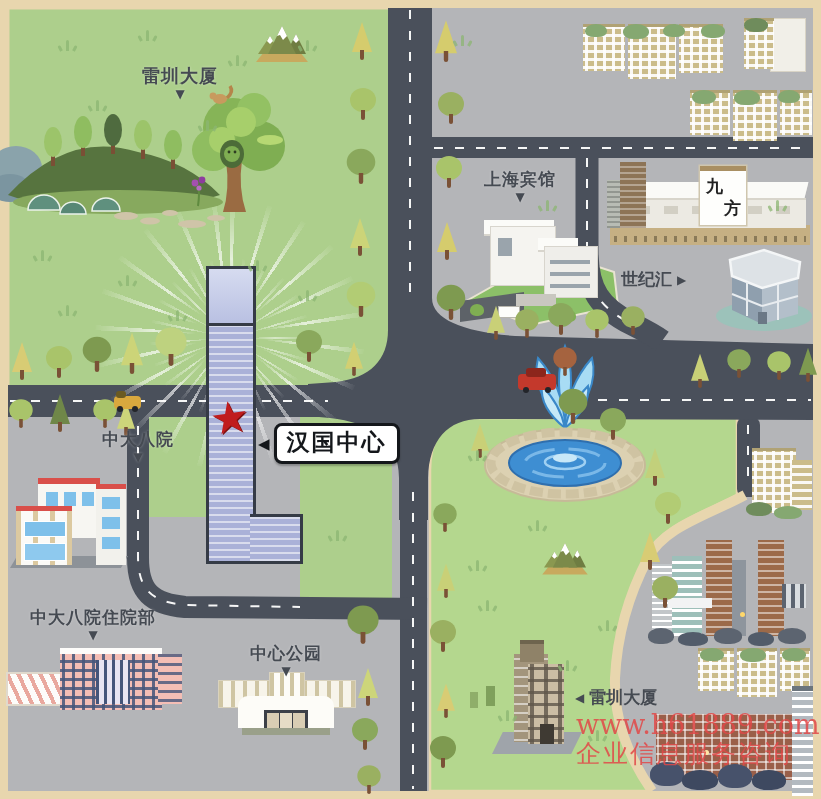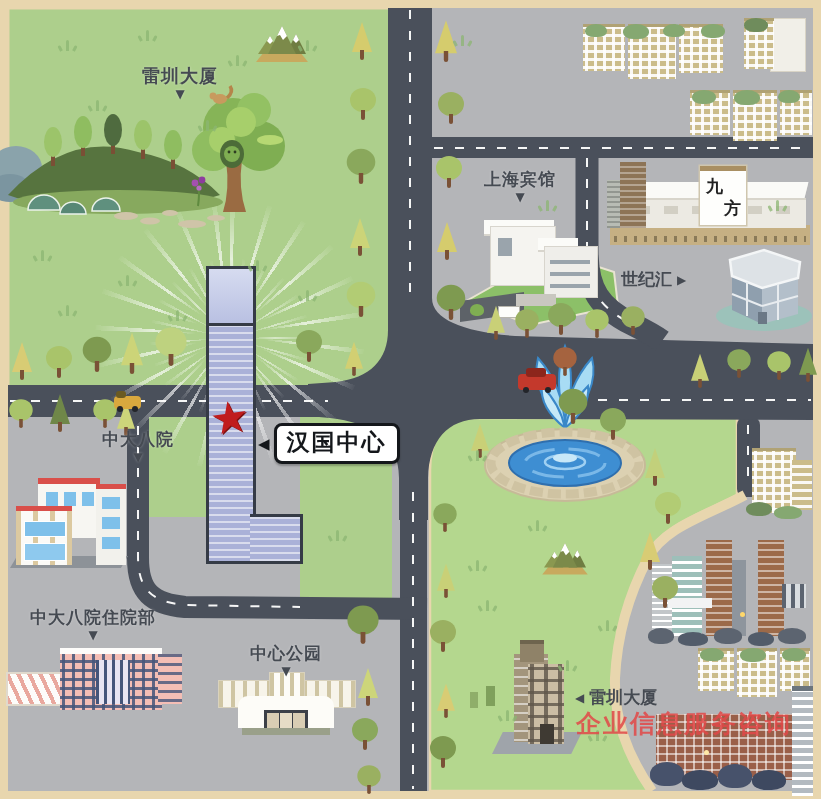--- a/index.html
+++ b/index.html
@@ -49,21 +49,21 @@
   .bsh{position:absolute;border-radius:50% 50% 42% 42%;background:#85a871}
   .skt{position:absolute}
   
   .veh{position:absolute}
   .veh .bd{position:absolute;inset:0;border-radius:4px}
   .veh .cab{position:absolute;border-radius:3px}
   .veh .wh{position:absolute;width:6px;height:6px;border-radius:50%;background:#23252a;bottom:-3px}
   
   .wm{position:absolute;color:var(--c-watermark,#e24848);opacity:.85;line-height:1.12;white-space:nowrap}
   .wm .l1{font-family:"DejaVu Serif","Liberation Serif",serif;font-size:27px}
-  .wm .l2{font-size:25px;letter-spacing:2px;font-weight:700}
+  .wm .l2{font-size:25px;letter-spacing:2px;font-weight:400}
   
   .blk{position:absolute}
 </style>
 </head>
 <body>
 
 <div id="stage">
 
   <svg class="abs" style="left:0;top:0" width="821" height="799" viewBox="0 0 821 799">
     <rect x="8" y="8" width="805" height="783" fill="var(--c-gray)"></rect>
@@ -734,15 +734,16 @@
   <div class="map-label" style="left:242px;top:644px;width:88px">
     <span>中心公园</span>
     <span class="arr">▼</span>
   </div>
   <div class="inline-label" style="left:575px;top:686px">
     <span class="arr">◀</span>
     <span>雷圳大厦</span>
   </div>
 
   <div class="wm" style="left:576px;top:710px">
+    <div class="l1">www.h61889.com</div>
     <div class="l2">企业信息服务咨询</div>
   </div>
 </div>
 
 </body></html>

